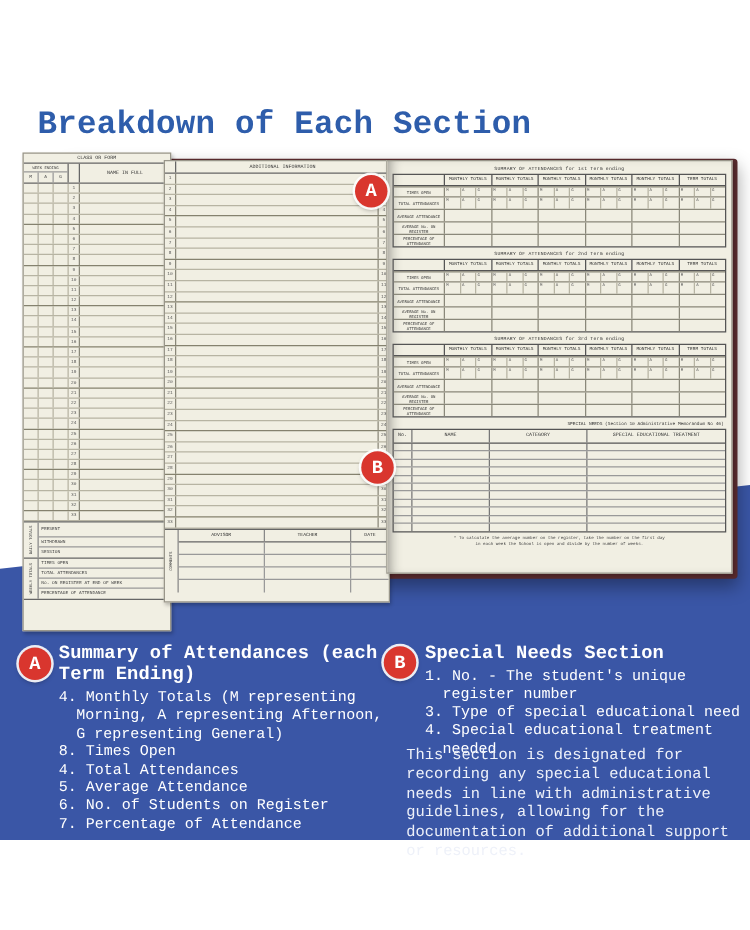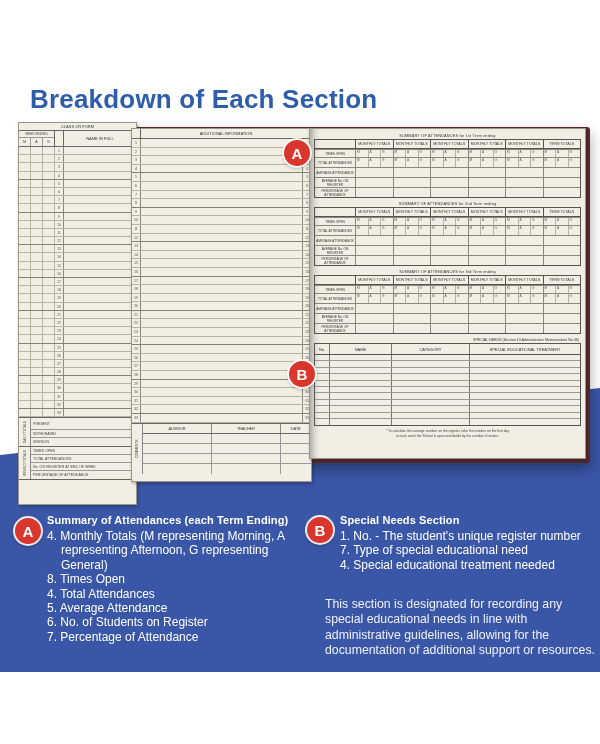--- a/index.html
+++ b/index.html
@@ -1,18 +1,18 @@
 <!DOCTYPE html>
 <html><head>
 <meta charset="utf-8">
 <style>
   * { margin:0; padding:0; box-sizing:border-box; }
   html,body { background:#ffffff; }
   body { font-family:"Liberation Sans", sans-serif; }
-  .canvas { position:relative; width:600px; height:712px; background:#ffffff; overflow:hidden; }
+  .canvas { position:relative; width:600px; height:712px; background:#ffffff; overflow:hidden;font-family:Liberation Mono, monospace; }
 
   .page-title { position:absolute; left:30px; top:84px; font-size:26px; font-weight:bold; color:#2e5dab; letter-spacing:0.2px; }
 
   .band { position:absolute; left:0; top:388px; width:600px; height:284px; background:#3a56a6;
           clip-path:polygon(0 67px, 100% 0, 100% 100%, 0 100%); }
 
   
   .cover { position:absolute; left:55px; top:127px; width:535px; height:336px; background:#572a2d;
            border-radius:3px; box-shadow:0 6px 14px rgba(0,0,0,0.35); }
   .page { position:absolute; background:#f1efe3; border:1px solid #99968a; box-shadow:1px 2px 3px rgba(0,0,0,0.25); overflow:hidden; }
@@ -98,21 +98,21 @@
            box-shadow:0 0 0 2px rgba(255,255,255,0.9), 0 2px 4px rgba(0,0,0,0.35); }
   .badge-a-book { left:284px; top:140px; }
   .badge-b-book { left:289px; top:361px; }
   .badge-a-callout { left:15px; top:518px; }
   .badge-b-callout { left:307px; top:517px; }
 
   
   .callout { position:absolute; color:#ffffff; }
   .callout-a { left:47px; top:514px; width:262px; }
   .callout-b { left:340px; top:514px; width:258px; }
-  .co-heading { font-size:11px; font-weight:bold; margin-bottom:3px; letter-spacing:0.1px; }
+  .co-heading { font-size:15px; font-weight:bold; margin-bottom:3px; letter-spacing:0.1px; }
   .co-item { font-size:12px; line-height:14.4px; padding-left:14px; text-indent:-14px; }
   .co-paragraph { position:absolute; left:325px; top:597px; width:272px; color:#eef1f9; font-size:12.3px; line-height:15.4px; }
 </style>
 </head>
 <body>
 
 <div class="canvas">
 
   <div class="page-title">Breakdown of Each Section</div>
 
@@ -1014,19 +1014,19 @@
         <div class="co-item">4. Total Attendances</div>
         <div class="co-item">5. Average Attendance</div>
         <div class="co-item">6. No. of Students on Register</div>
         <div class="co-item">7. Percentage of Attendance</div>
       </div>
   </div>
   <div class="callout callout-b">
     <div class="co-heading">Special Needs Section</div>
     <div>
         <div class="co-item">1. No. - The student's unique register number</div>
-        <div class="co-item">7. Type of special educational need</div>
+        <div class="co-item">3. Type of special educational need</div>
         <div class="co-item">4. Special educational treatment needed</div>
       </div>
   </div>
   <div class="co-paragraph">This section is designated for recording any special educational needs in line with administrative guidelines, allowing for the documentation of additional support or resources.</div>
 
 </div>
 
 </body></html>

